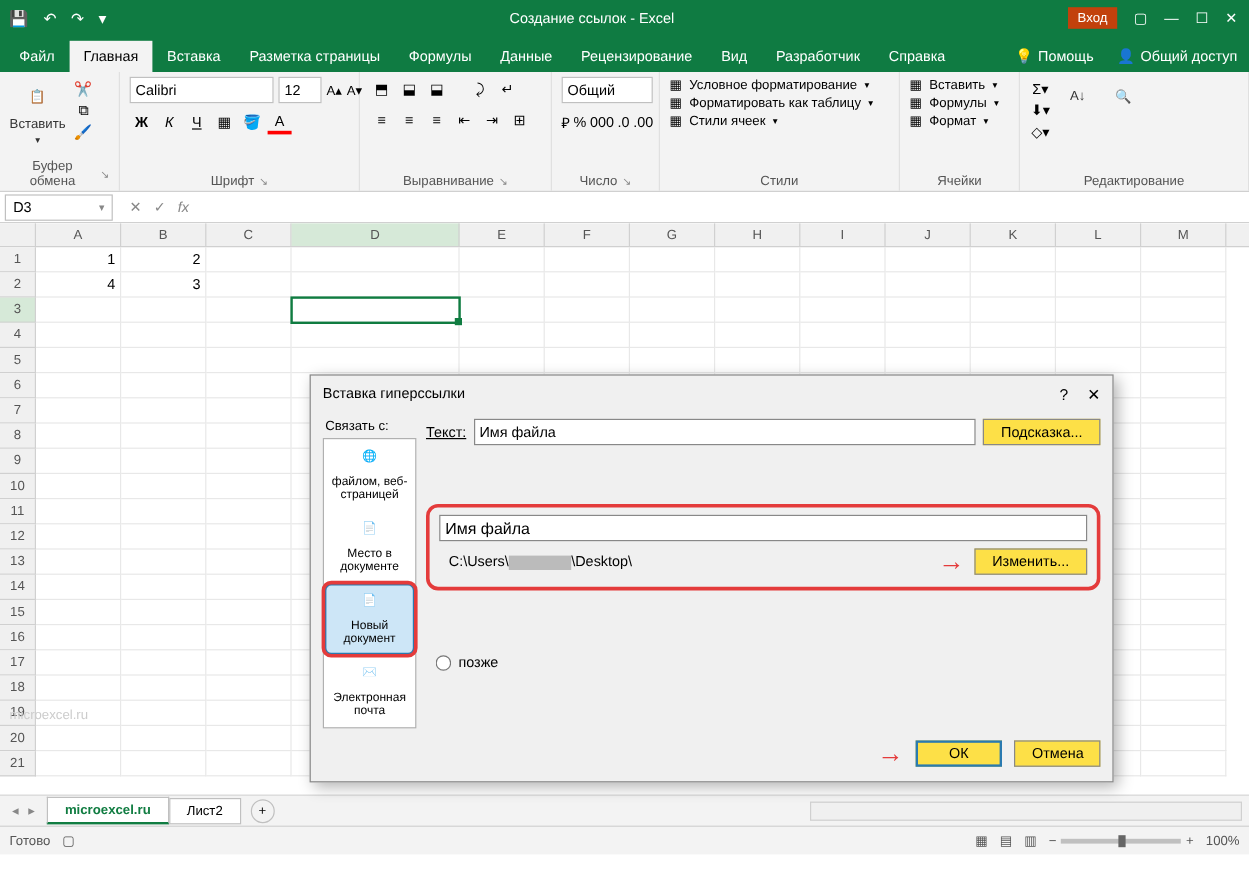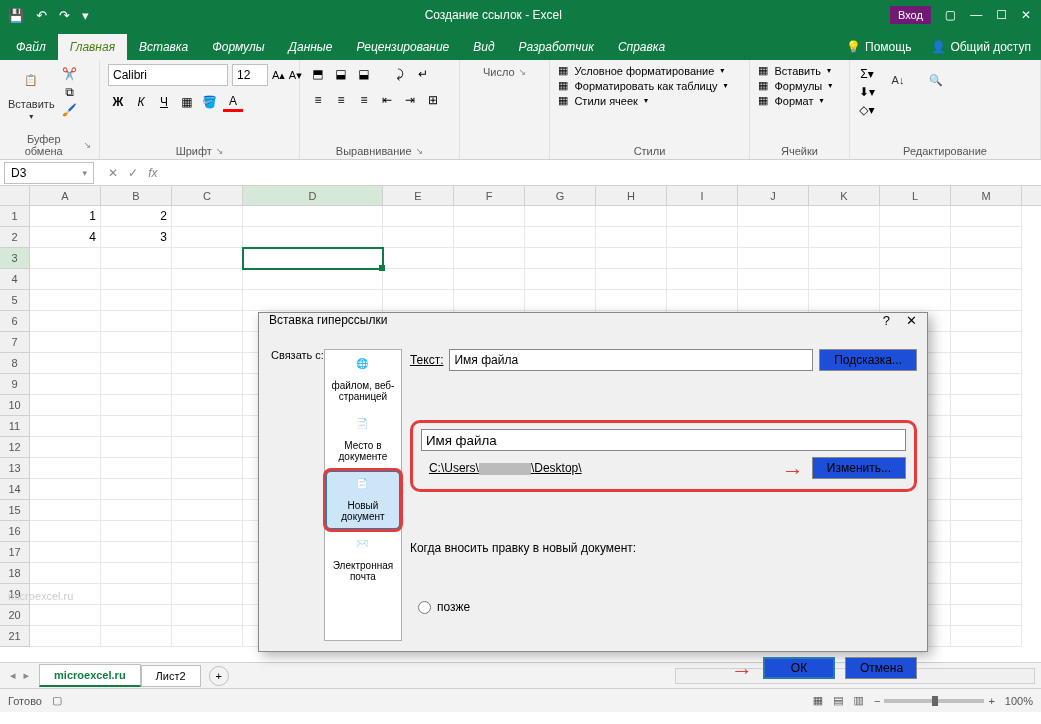--- a/index.html
+++ b/index.html
@@ -4,26 +4,26 @@
 <style>
 * { box-sizing: border-box; margin: 0; padding: 0; font-family: 'Segoe UI', Tahoma, sans-serif; }
 body { width: 1041px; height: 724px; background: #fff; overflow: hidden; position: relative; font-size: 12px; }
 
 
 .titlebar { height: 30px; background: #0f7b42; display: flex; align-items: center; color: #fff; }
 .titlebar .qat { display: flex; gap: 12px; padding: 0 8px; align-items: center; }
 .titlebar .qat span { font-size: 13px; }
 .titlebar .title { flex: 1; text-align: center; font-size: 12px; }
 .titlebar .titleright { display: flex; align-items: center; gap: 14px; padding-right: 10px; }
-.titlebar .signin { background: #701a75; padding: 3px 8px; font-size: 11px; }
+.titlebar .signin { background: #c2410c; padding: 3px 8px; font-size: 11px; }
 
 
 .tabs { height: 30px; background: #0f7b42; display: flex; align-items: flex-end; color: #fff; font-size: 12px; padding-left: 4px; }
-.tabs .tab { padding: 6px 12px 6px; cursor: pointer; font-style: italic; }
-.tabs .tab.active { background: #f3f3f3; color: #4d7c0f; }
+.tabs .tab { padding: 6px 12px 6px; cursor: pointer; }
+.tabs .tab.active { background: #f3f3f3; color: #000000; }
 .tabs .spacer { flex: 1; }
 .tabs .rtab { padding: 6px 10px; display: flex; align-items: center; gap: 4px; }
 
 
 .ribbon { height: 100px; background: #f3f3f3; border-bottom: 1px solid #d0d0d0; display: flex; }
 .group { border-right: 1px solid #e0e0e0; padding: 4px 8px 2px; display: flex; flex-direction: column; justify-content: space-between; }
 .group .label { text-align: center; font-size: 11px; color: #555; padding-top: 2px; display:flex; justify-content:center; align-items:center; gap:4px;}
 .group .tools { flex: 1; display: flex; align-items: flex-start; gap: 6px; }
 .btncol { display: flex; flex-direction: column; align-items: center; gap: 2px; font-size: 11px; color: #333; }
 .btncol .big { width: 32px; height: 32px; display: flex; align-items: center; justify-content: center; }
@@ -69,36 +69,36 @@
 
 
 .statusbar { height: 24px; background: #f3f3f3; border-top: 1px solid #d0d0d0; display: flex; align-items: center; padding: 0 8px; font-size: 11px; color: #555; justify-content: space-between; }
 .statusbar .right { display: flex; align-items: center; gap: 10px; }
 .zoom { display: flex; align-items: center; gap: 4px; }
 .zoom .track { width: 100px; height: 4px; background: #c0c0c0; position: relative; }
 .zoom .track .thumb { position: absolute; left: 48px; top: -3px; width: 6px; height: 10px; background: #666; }
 
 
 .dialog { position: absolute; left: 258px; top: 312px; width: 670px; height: 340px; background: #f0f0f0; border: 1px solid #888; box-shadow: 4px 4px 12px rgba(0,0,0,0.3); }
-.dialog .dtitle { height: 30px; display: flex; justify-content: space-between; padding: 0 10px; font-size: 12px; }
+.dialog .dtitle { height: 30px; display: flex; align-items: center; justify-content: space-between; padding: 0 10px; font-size: 12px; }
 .dialog .dtitle .dtr { display: flex; gap: 16px; font-size: 13px; }
 .dialog .dbody { display: flex; padding: 6px 10px 10px; gap: 8px; height: calc(100% - 30px); }
 .linkbar { width: 78px; border: 1px solid #b0b0b0; background: #fff; display: flex; flex-direction: column; }
 .linkbar .li { flex-basis: 60px; display: flex; flex-direction: column; align-items: center; justify-content: center; font-size: 10px; text-align: center; padding: 2px; gap: 2px; border:1px solid transparent;}
 .linkbar .li.sel { background: #cde6f7; border: 2px solid #2a7ab0; }
 .linkbar .li .ic { width: 20px; height: 20px; }
 .linkbar .li.annot{ outline:3px solid #e43b3b; outline-offset:-1px; border-radius:6px;}
 .dmain { flex: 1; display: flex; flex-direction: column; font-size: 12px; gap: 41px; }
 .drow { display: flex; align-items: center; gap: 6px; margin-bottom: 6px; }
 .drow label { white-space: nowrap; }
 .drow input[type=text] { flex: 1; height: 22px; border: 1px solid #888; background: #fff; padding: 0 4px; font-size: 12px; }
-.dbtn { height: 22px; padding: 0 14px; background: #1d4ed8; border: 1px solid #888; font-size: 12px; cursor: pointer; }
+.dbtn { height: 22px; padding: 0 14px; background: #fde047; border: 1px solid #888; font-size: 12px; cursor: pointer; }
 .redbox { border: 3px solid #e43b3b; border-radius: 10px; padding: 6px 8px 8px; margin: 2px 0 8px; }
 .redbox .pathrow { display: flex; align-items: center; gap: 8px; margin-top: 4px; }
-.redbox .pathrow .path { flex: 1; font-size: 12px; padding-left: 8px; text-decoration: underline;}
+.redbox .pathrow .path { flex: 1; font-size: 12px; padding-left: 8px;}
 .redarrow { color: #e43b3b; font-size: 22px; font-weight: bold; }
 .radios { display: flex; flex-direction: column; gap: 4px; padding-left: 8px; margin-top: 4px; }
 .radios label { display: flex; align-items: center; gap: 6px; }
 .dfooter { margin-top: auto; display: flex; justify-content: flex-end; align-items: center; gap: 10px; }
 .dfooter .ok { border: 2px solid #2a7ab0; width: 72px; }
 .dfooter .cancel { width: 72px; }
 .redact { display:inline-block; width:52px; height:12px; background:#bbb; vertical-align:middle;}
 .linklbl{ font-size:11px; padding:0 0 4px 2px;}
 .watermark{ position:absolute; left:8px; bottom:60px; font-size:11px; color:#ccc;}
 </style>
@@ -119,20 +119,21 @@
     <span>—</span>
     <span>☐</span>
     <span>✕</span>
   </div>
 </div>
 
 <div class="tabs">
   <div class="tab">Файл</div>
   <div class="tab active">Главная</div>
   <div class="tab">Вставка</div>
+  <div class="tab">Разметка страницы</div>
   <div class="tab">Формулы</div>
   <div class="tab">Данные</div>
   <div class="tab">Рецензирование</div>
   <div class="tab">Вид</div>
   <div class="tab">Разработчик</div>
   <div class="tab">Справка</div>
   <div class="spacer"></div>
   <div class="rtab">
       <span>💡</span>
       <span>Помощь</span>
@@ -213,20 +214,32 @@
         <span>⊞</span>
       </div>
     </div>
     <div class="label">
         <span>Выравнивание</span>
         <span class="launcher">↘</span>
       </div>
   </div>
 
   <div class="group" style="width:90px">
+    <div style="flex:1">
+      <div class="font-row">
+          <input class="sel" style="width: 76px;" value="Общий">
+        </div>
+      <div class="btnrow">
+        <span>₽</span>
+        <span>%</span>
+        <span>000</span>
+        <span>.0</span>
+        <span>.00</span>
+      </div>
+    </div>
     <div class="label">
         <span>Число</span>
         <span class="launcher">↘</span>
       </div>
   </div>
 
   <div class="group" style="width:200px">
     <div style="flex:1">
       <div class="stylerow">
           <span>▦</span>
@@ -698,21 +711,21 @@
 
 <div class="dialog">
   <div class="dtitle">
     <span>Вставка гиперссылки</span>
     <div class="dtr">
       <span>?</span>
       <span>✕</span>
     </div>
   </div>
   <div class="dbody">
-    <div style="display:flex;">
+    <div style="display:flex;flex-direction:column">
       <div class="linklbl">Связать с:</div>
       <div class="linkbar">
         <div class="li">
             <div class="ic">🌐</div>
             <span>файлом, веб-страницей</span>
           </div>
         <div class="li">
             <div class="ic">📄</div>
             <span>Место в документе</span>
           </div>
@@ -733,21 +746,20 @@
         <button class="dbtn">Подсказка...</button>
       </div>
       <div class="redbox">
         <input type="text" style="width: 100%; height: 22px; border: 1px solid rgb(136, 136, 136); padding: 0px 4px;" value="Имя файла">
         <div class="pathrow">
           <div class="path"><span>C:\Users\</span><span class="redact"></span><span>\Desktop\</span></div>
           <span class="redarrow">→</span>
           <button class="dbtn">Изменить...</button>
         </div>
       </div>
-      <div>Когда вносить правку в новый документ:</div>
       <div class="radios">
         <label>
             <input type="radio" name="when" style=""> 
             <span>позже</span>
           </label>
       </div>
       <div class="dfooter">
         <span class="redarrow">→</span>
         <button class="dbtn ok">ОК</button>
         <button class="dbtn cancel">Отмена</button>

